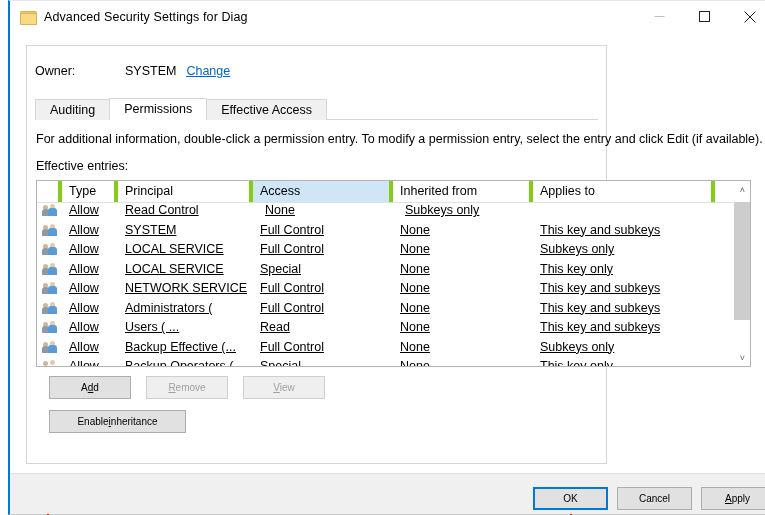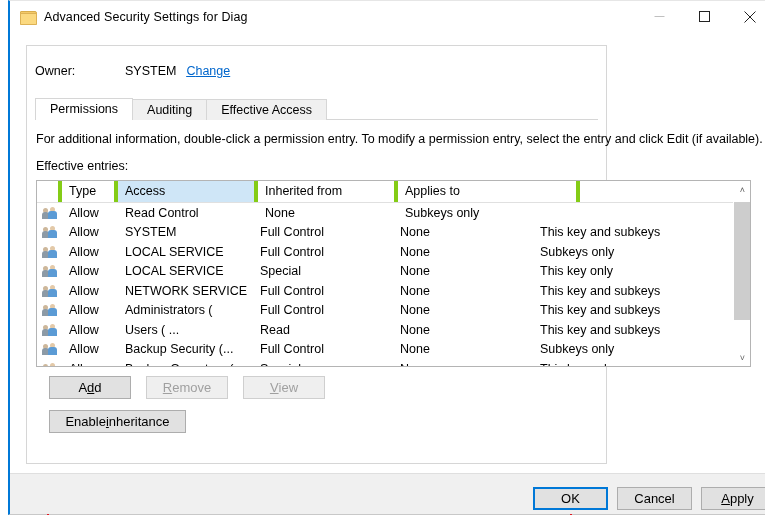--- a/index.html
+++ b/index.html
@@ -117,21 +117,21 @@
   .hcell.type{width:56px;}
   .hcell.principal{width:135px;}
   .hcell.access{width:140px;}
   .hcell.inherited{width:140px;}
   .hcell.applies{width:182px;}
   .hcell.pad{flex:1;border-right:none;}
 
   .rows{
     position:absolute;left:0;top:22px;right:17px;bottom:0;overflow:hidden;
   }
-  .row{height:19.5px;display:flex;align-items:center;white-space:nowrap;}
+  .row{height:19.5px;display:flex;align-items:flex-start;white-space:nowrap;text-decoration:underline;}
   .cell{font-size:12.5px;overflow:hidden;white-space:nowrap;box-sizing:border-box;}
   .cell.icon{width:25px;display:flex;align-items:center;justify-content:center;}
   .cell.type{width:56px;padding-left:7px;}
   .cell.principal{width:135px;padding-left:7px;}
   .cell.access{width:140px;padding-left:7px;}
   .cell.inherited{width:140px;padding-left:7px;}
   .cell.applies{width:182px;padding-left:7px;}
 
   .grp-icon{width:16px;height:14px;position:relative;display:block;}
   .grp-icon .p1{
@@ -161,21 +161,21 @@
     position:absolute;left:0;right:0;top:17px;bottom:17px;background:#ffffff;
   }
   .sb-thumb{
     position:absolute;left:0;width:17px;top:4px;height:118px;background:#cdcdcd;
   }
 
   
   .btn{
     box-sizing:border-box;
     background:#e1e1e1;border:1px solid #adadad;
-    font-size:13px;color:#000000;
+    font-size:10px;color:#000000;
     display:flex;align-items:center;justify-content:center;
     white-space:nowrap;font-family:inherit;
   }
   .btn.disabled{color:#a0a0a0;border-color:#cfcfcf;background:#efefef;}
   .btn.default{border:2px solid #0078d7;background:#e1e1e1;}
   .acc{text-decoration:underline;}
 
   .btn-add{position:absolute;left:22px;top:330px;width:82px;height:23px;}
   .btn-remove{position:absolute;left:119px;top:330px;width:82px;height:23px;}
   .btn-view{position:absolute;left:216px;top:330px;width:82px;height:23px;}
@@ -246,33 +246,34 @@
   <div class="panel">
 
     <div class="owner-row">
       <span class="owner-label">Owner:</span>
       <span class="owner-value">SYSTEM</span>
       <span class="owner-link"><u>C</u><span>hange</span></span>
     </div>
 
     <div class="tabstrip-line"></div>
     <div class="tabs">
+      <div class="tab">Auditing</div>
       <div class="tab active">Permissions</div>
-      <div class="tab">Auditing</div>
       <div class="tab">Effective Access</div>
     </div>
 
     <div class="info-text">For additional information, double-click a permission entry. To modify a permission entry, select the entry and click Edit (if available).</div>
     <div class="entries-label">Effective entries:</div>
 
     <div class="listbox">
 
       <div class="list-header">
         <div class="hcell icon"></div>
         <div class="hcell type">Type</div>
+        <div class="hcell principal">Principal</div>
         <div class="hcell access sorted">Access</div>
         <div class="hcell inherited">Inherited from</div>
         <div class="hcell applies">Applies to</div>
         <div class="hcell pad"></div>
       </div>
 
       <div class="rows" id="rows-container">
           <div class="row">
             <div class="cell icon">
               <span class="grp-icon">
@@ -412,21 +413,21 @@
                   <span class="head1"></span>
                   <span class="body1"></span>
                 </span>
                 <span class="p2">
                   <span class="head2"></span>
                   <span class="body2"></span>
                 </span>
               </span>
             </div>
             <div class="cell type">Allow</div>
-            <div class="cell principal">Backup Security (...</div>
+            <div class="cell principal">Backup Effective (...</div>
             <div class="cell access">Full Control</div>
             <div class="cell inherited">None</div>
             <div class="cell applies">Subkeys only</div>
           </div>
           <div class="row">
             <div class="cell icon">
               <span class="grp-icon">
                 <span class="p1">
                   <span class="head1"></span>
                 </span>

